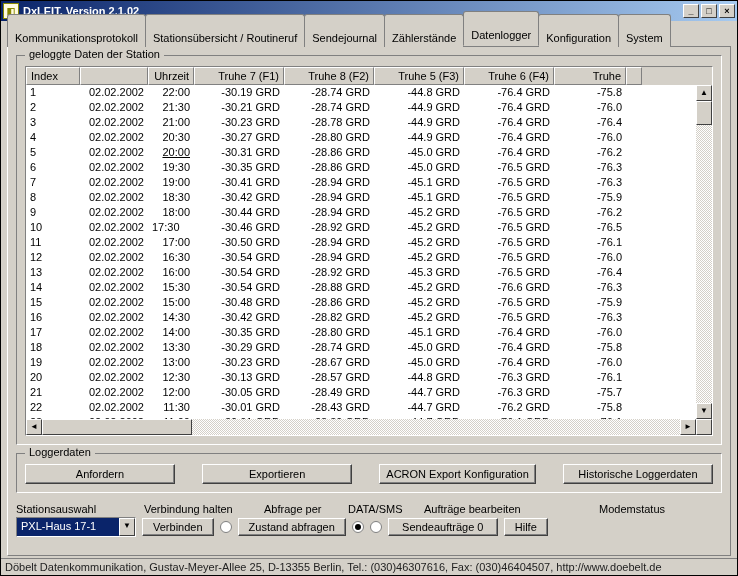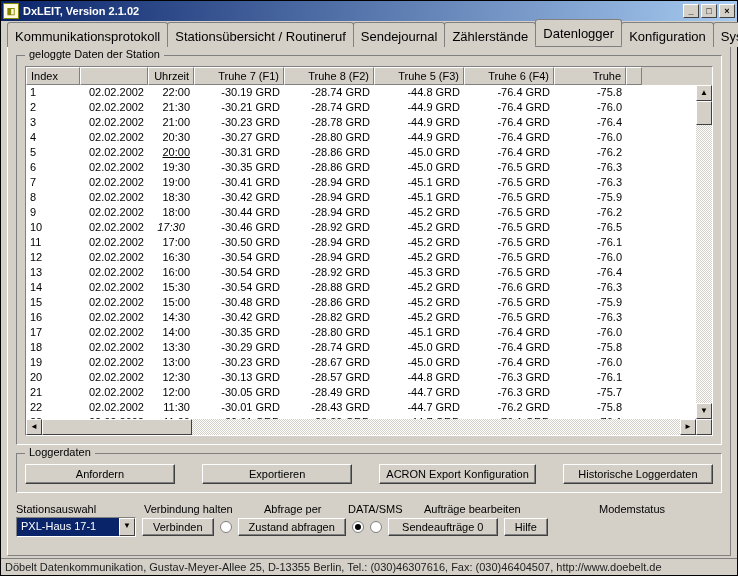--- a/index.html
+++ b/index.html
@@ -65,22 +65,22 @@
   .tabs {
     display: flex;
     border-bottom: 1px solid #808080;
     height: 22px;
     align-items: flex-end;
   }
   .tab {
     border: 1px solid #808080;
     border-bottom: none;
     background: #d4d0c8;
-    padding: 6px 7px 3px 7px;
-    font-size: 13px;
+    padding: 17px 7px 3px 7px;
+    font-size: 11px;
     margin-right: -1px;
     position: relative;
     top: 1px;
     border-top-left-radius: 3px;
     border-top-right-radius: 3px;
     white-space: nowrap;
   }
   .tab.active {
     background: #d4d0c8;
     border-bottom: 1px solid #d4d0c8;
@@ -400,21 +400,21 @@
                   <div class="gc col2" style="text-align: right;">18:00</div>
                   <div class="gc col3" style="text-align: right;">-30.44 GRD</div>
                   <div class="gc col4" style="text-align: right;">-28.94 GRD</div>
                   <div class="gc col5" style="text-align: right;">-45.2 GRD</div>
                   <div class="gc col6" style="text-align: right;">-76.5 GRD</div>
                   <div class="gc col7" style="text-align: right;">-76.2</div>
                 </div>
                 <div class="gr">
                   <div class="gc col0" style="text-align: left;">10</div>
                   <div class="gc col1" style="text-align: right;">02.02.2002</div>
-                  <div class="gc col2" style="text-align: center; font-style: italic;">17:30</div>
+                  <div class="gc col2" style="text-align: left;">17:30</div>
                   <div class="gc col3" style="text-align: right;">-30.46 GRD</div>
                   <div class="gc col4" style="text-align: right;">-28.92 GRD</div>
                   <div class="gc col5" style="text-align: right;">-45.2 GRD</div>
                   <div class="gc col6" style="text-align: right;">-76.5 GRD</div>
                   <div class="gc col7" style="text-align: right;">-76.5</div>
                 </div>
                 <div class="gr">
                   <div class="gc col0" style="text-align: left;">11</div>
                   <div class="gc col1" style="text-align: right;">02.02.2002</div>
                   <div class="gc col2" style="text-align: right;">17:00</div>

